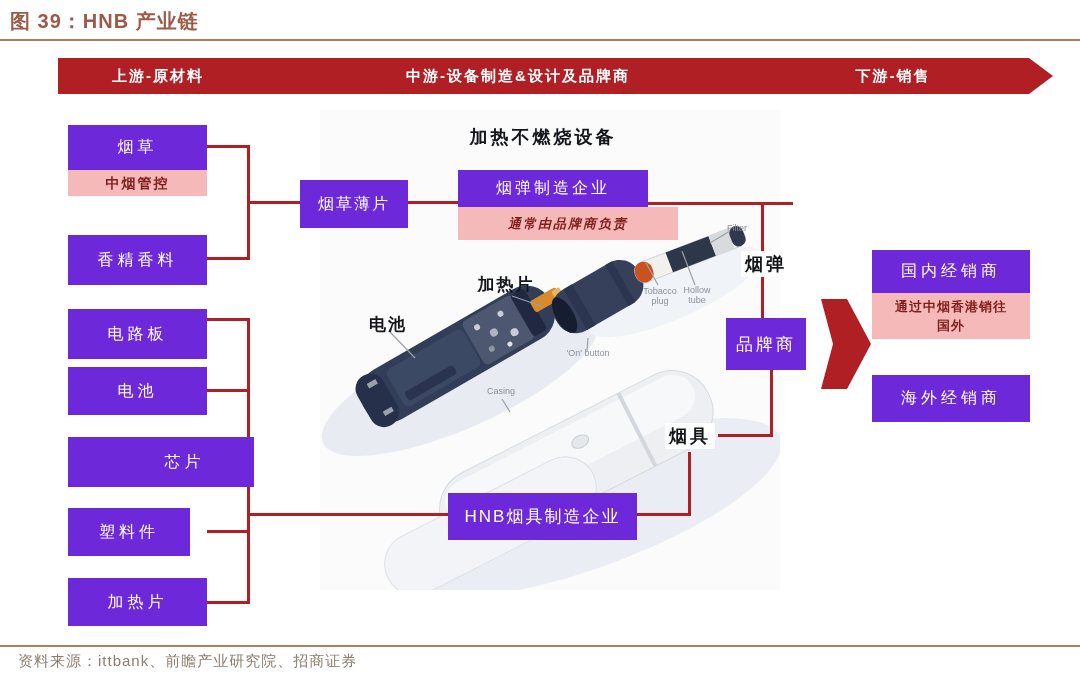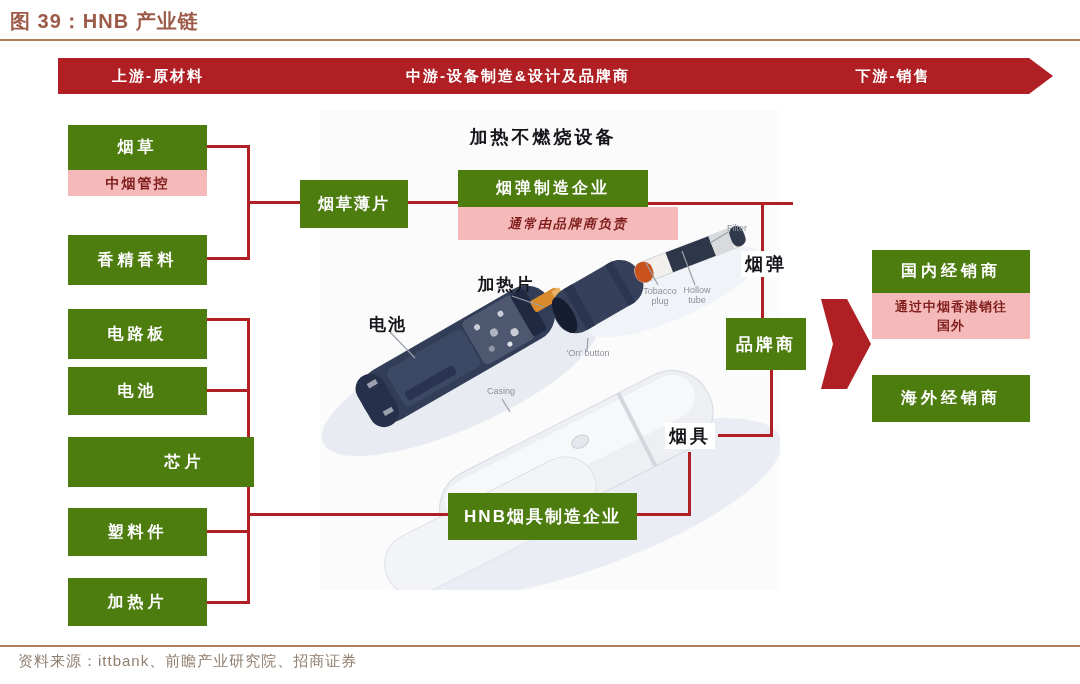--- a/index.html
+++ b/index.html
@@ -4,22 +4,22 @@
 <style>
   html,body{margin:0;padding:0;background:#ffffff;}
   .canvas{position:relative;width:1080px;height:684px;background:#ffffff;overflow:hidden;
           font-family:"Liberation Sans","DejaVu Sans",sans-serif;}
   .fig-title{position:absolute;left:10px;top:8px;font-size:20px;font-weight:bold;color:#9c5b49;letter-spacing:1px;}
   .rule{position:absolute;left:0;width:1080px;height:2px;background:#a3673f;opacity:.85;}
   .banner{position:absolute;left:40px;top:58px;width:995px;height:36px;background:#b01f24;
           clip-path:polygon(0 0,calc(100% - 24px) 0,100% 50%,calc(100% - 24px) 100%,0 100%);margin-left:18px;}
   .bseg{position:absolute;top:50%;transform:translate(-50%,-50%);color:#fff;font-weight:bold;
         font-size:15px;letter-spacing:2px;white-space:nowrap;}
-  .box{position:absolute;background:#4d7c0f;color:#ffffff;display:flex;align-items:center;justify-content:center;
-       font-weight:bold;font-size:16px;letter-spacing:4px;white-space:nowrap;z-index:3;}
+  .box{position:absolute;background:#6d28d9;color:#ffffff;display:flex;align-items:center;justify-content:center;
+       font-weight:normal;font-size:16px;letter-spacing:4px;white-space:nowrap;z-index:3;}
   .note{position:absolute;background:#f4b9b8;color:#7f1d1d;display:flex;align-items:center;justify-content:center;
         font-weight:bold;font-size:13px;letter-spacing:2px;z-index:3;text-align:center;line-height:1.5;}
   .hline,.vline{position:absolute;background:#b01f24;z-index:2;}
   .hline{height:3px;} .vline{width:3px;}
   .plabel{position:absolute;transform:translate(-50%,-50%);color:#15161a;font-weight:bold;
           font-size:17px;letter-spacing:2px;white-space:nowrap;z-index:4;}
   .plabel.big{font-size:18px;letter-spacing:3px;}
   .plabel.onwhite{background:#ffffff;padding:1px 4px;}
   .tiny{position:absolute;transform:translate(-50%,-50%);color:#8b9099;font-weight:normal;
         font-size:9px;letter-spacing:0;line-height:1.15;text-align:center;z-index:4;white-space:pre-line;}
@@ -102,21 +102,21 @@
       <line x1="182" y1="289" x2="190" y2="302"></line>
     </g>
   </svg>
 
   <div class="box" style="left:68px;top:125px;width:139px;height:45px;">烟草</div>
   <div class="note" style="left:68px;top:170px;width:139px;height:26px;font-size:14px;">中烟管控</div>
   <div class="box" style="left:68px;top:235px;width:139px;height:50px;">香精香料</div>
   <div class="box" style="left:68px;top:309px;width:139px;height:50px;">电路板</div>
   <div class="box" style="left:68px;top:367px;width:139px;height:48px;">电池</div>
   <div class="box" style="left:68px;top:437px;width:139px;height:50px;padding-left:47px;">芯片</div>
-  <div class="box" style="left:68px;top:508px;width:139px;height:48px;">塑料件</div>
+  <div class="box" style="left:68px;top:508px;width:122px;height:48px;">塑料件</div>
   <div class="box" style="left:68px;top:578px;width:139px;height:48px;">加热片</div>
 
   <div class="hline" style="left:207px;top:145px;width:43px;"></div>
   <div class="hline" style="left:207px;top:257px;width:43px;"></div>
   <div class="vline" style="left:247px;top:145px;height:115px;"></div>
   <div class="hline" style="left:247px;top:201px;width:53px;"></div>
   <div class="vline" style="left:247px;top:318px;height:286px;"></div>
   <div class="hline" style="left:207px;top:318px;width:43px;"></div>
   <div class="hline" style="left:207px;top:389px;width:43px;"></div>
   <div class="hline" style="left:207px;top:460px;width:43px;"></div>

